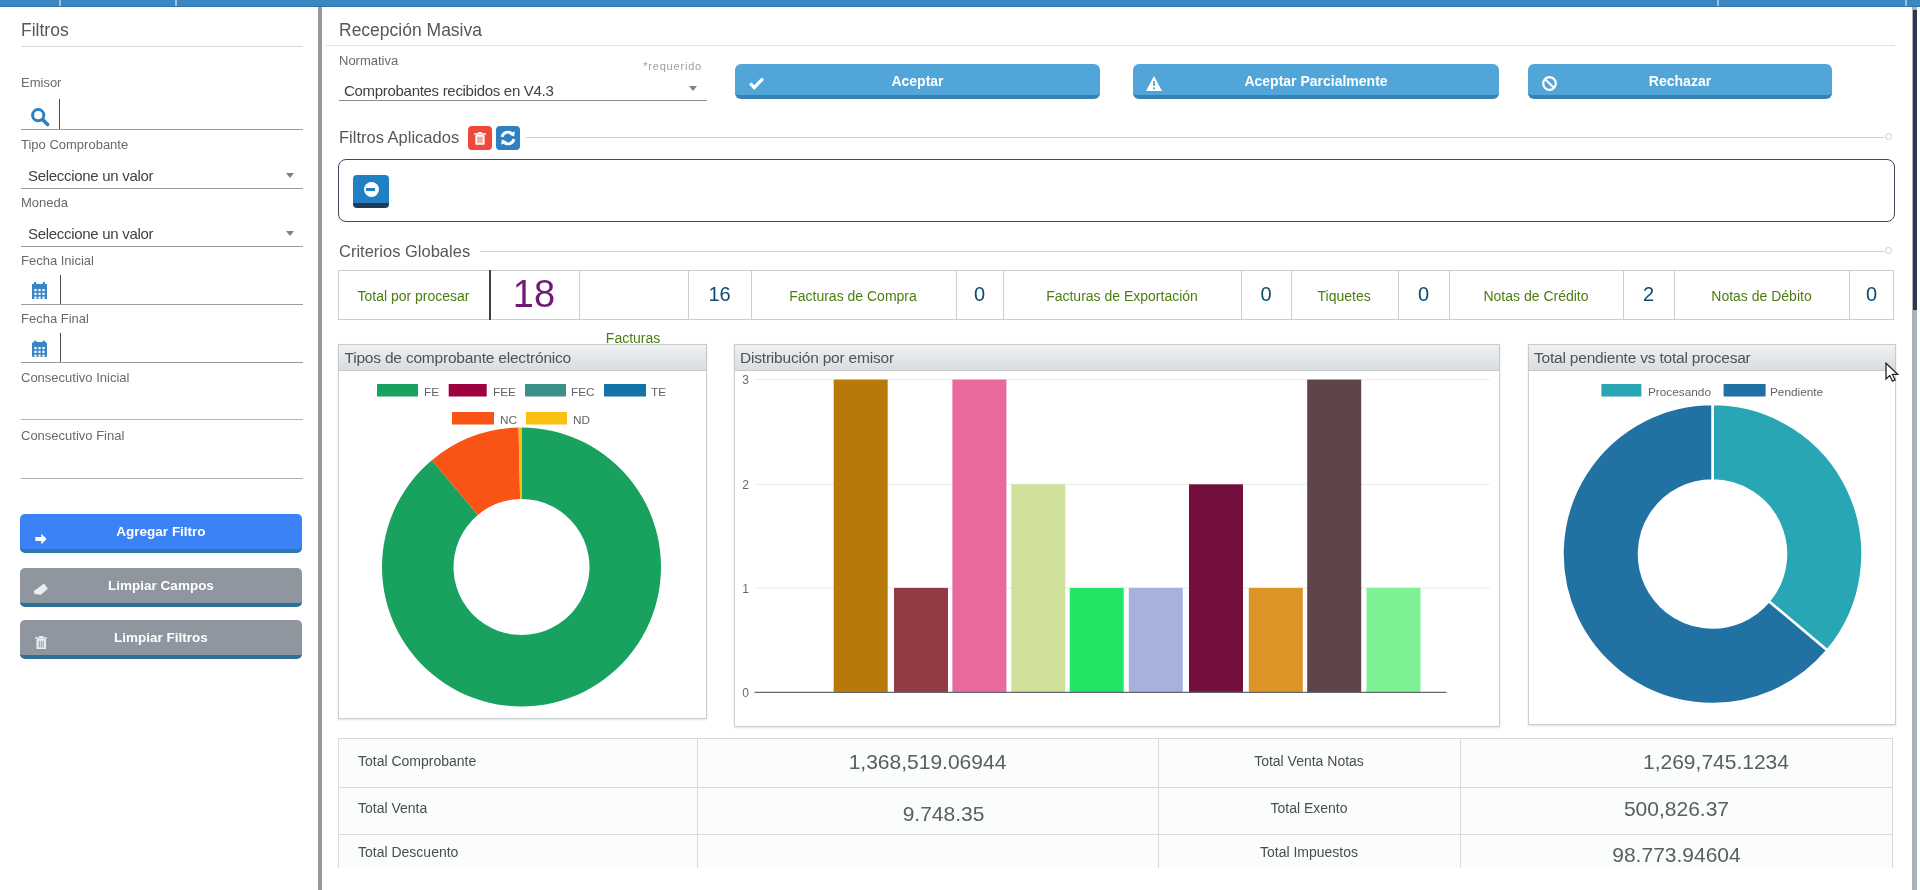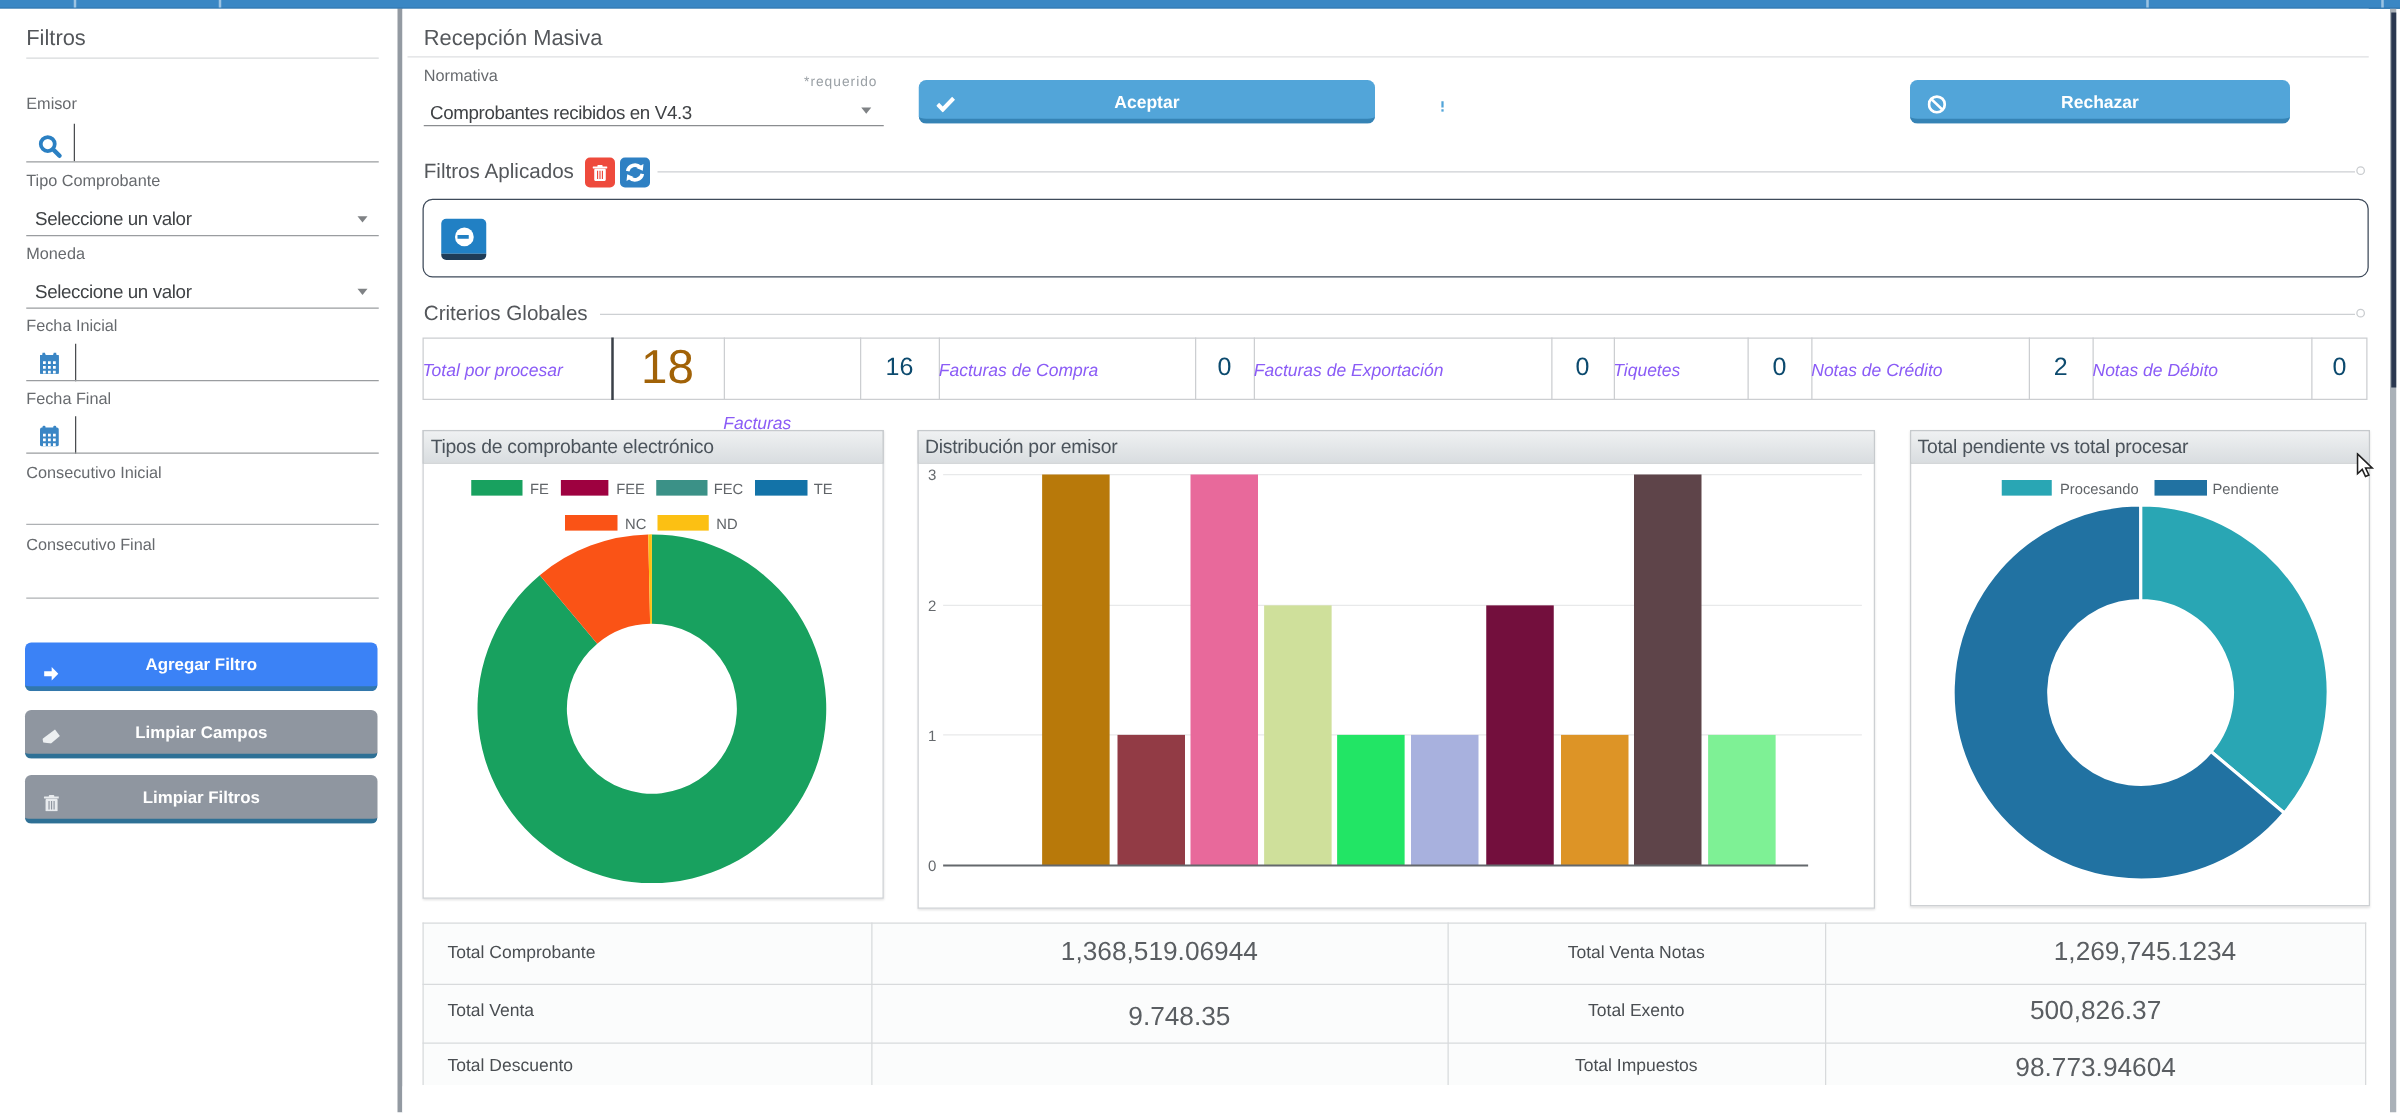--- a/index.html
+++ b/index.html
@@ -8,23 +8,23 @@
 #page { position:relative; width:1920px; height:890px; }
 .abs { position:absolute; }
 .lbl { position:absolute; font-size:13px; color:#676a6e; }
 .hline { position:absolute; height:1px; background:#9a9da0; }
 .selval { position:absolute; font-size:15px; letter-spacing:-0.3px; color:#3f4245; }
 .caret-down { position:absolute; width:0; height:0; border-left:4.5px solid transparent; border-right:4.5px solid transparent; border-top:5px solid #7f8285; }
 .sbtn { position:absolute; left:20px; width:282px; height:39px; border-radius:5px; color:#fff; font-size:13.5px; font-weight:bold; text-align:center; line-height:35px; }
 .h1g { position:absolute; font-size:17.5px; color:#54575b; }
 .bigbtn { position:absolute; top:57px; height:35px; border-radius:6px; background:#52a5d9; border-bottom:4.5px solid #3583b5; color:#fff; font-weight:bold; font-size:14px; text-align:center; line-height:34px; }
 .statsep { position:absolute; top:263px; width:1px; height:50px; background:#ccced1; }
-.statlbl { position:absolute; top:281px; font-style:italic; font-size:14px; color:#8b5cf6; text-align:left; }
+.statlbl { position:absolute; top:281px; font-size:14px; color:#4d7c0f; text-align:center; }
 .statnum { position:absolute; top:276px; font-size:20px; color:#0c4a6e; text-align:center; }
-.statbig { position:absolute; top:266px; font-size:38px; color:#a16207; text-align:center; }
+.statbig { position:absolute; top:266px; font-size:38px; color:#701a75; text-align:center; }
 .card { position:absolute; background:#fff; border:1px solid #cdd0d3; box-shadow:0 1px 2px rgba(0,0,0,0.12); }
 .cardhead { position:absolute; height:27px; background:linear-gradient(#eff1f2,#d9dde0); border:1px solid #c6cacd; font-size:15.5px; letter-spacing:-0.2px; color:#4b535b; padding-left:5.5px; line-height:26px; }
 .tlbl { position:absolute; font-size:14px; color:#4a4e52; }
 .tval { position:absolute; font-size:21px; color:#5a5e62; text-align:center; }
 </style>
 </head>
 <body>
 <div id="page">
   <div class="abs" id="topbar" style="left:0;top:0;width:1920px;height:7px;background:#3a87c4;border-bottom:1px solid #3076ad;">
     <div class="abs" style="left:59px;top:0;width:2px;height:6px;background:#9cc3e2;"></div>
@@ -121,20 +121,21 @@
     <div class="abs" style="left:4px;top:38px;width:1569px;height:1px;background:#dee0e2;"></div>
     <div class="lbl" style="left:17px;top:45.5px;">Normativa</div>
     <div class="selval" style="left:22px;top:74.5px;">Comprobantes recibidos en V4.3</div>
     <div class="caret-down" style="left:367px;top:79px;"></div>
     <div class="hline" style="left:17px;top:93px;width:368px;background:#8a8d90;"></div>
     <div class="abs" style="left:230px;top:53px;width:150px;text-align:right;font-size:11px;letter-spacing:0.8px;color:#9aa0a5;">*requerido</div>
     <div class="bigbtn" style="left:413px;width:365px;">Aceptar</div>
     <svg class="abs" style="left:427px;top:70px;" width="15" height="13" viewBox="0 0 15 13">
         <path fill="#fff" d="M5.2 13 L0 7.6 L2.3 5.2 L5.2 8.2 L12.7 0.4 L15 2.8 Z"></path>
       </svg>
+    <div class="bigbtn" style="left:811px;width:366px;">Aceptar Parcialmente</div>
     <svg class="abs" style="left:824px;top:69px;" width="16" height="15" viewBox="0 0 16 15">
         <path fill="#fff" d="M8 0 L16 15 L0 15 Z"></path>
         <rect x="7.1" y="5" width="1.8" height="5" fill="#52a5d9"></rect>
         <rect x="7.1" y="11.4" width="1.8" height="1.9" fill="#52a5d9"></rect>
       </svg>
     <div class="bigbtn" style="left:1206px;width:304px;">Rechazar</div>
     <svg class="abs" style="left:1220px;top:69px;" width="15" height="15" viewBox="0 0 15 15">
         <circle cx="7.5" cy="7.5" r="6.3" fill="none" stroke="#fff" stroke-width="2.2"></circle>
         <line x1="3.1" y1="3.3" x2="11.9" y2="11.7" stroke="#fff" stroke-width="2.2"></line>
       </svg>

